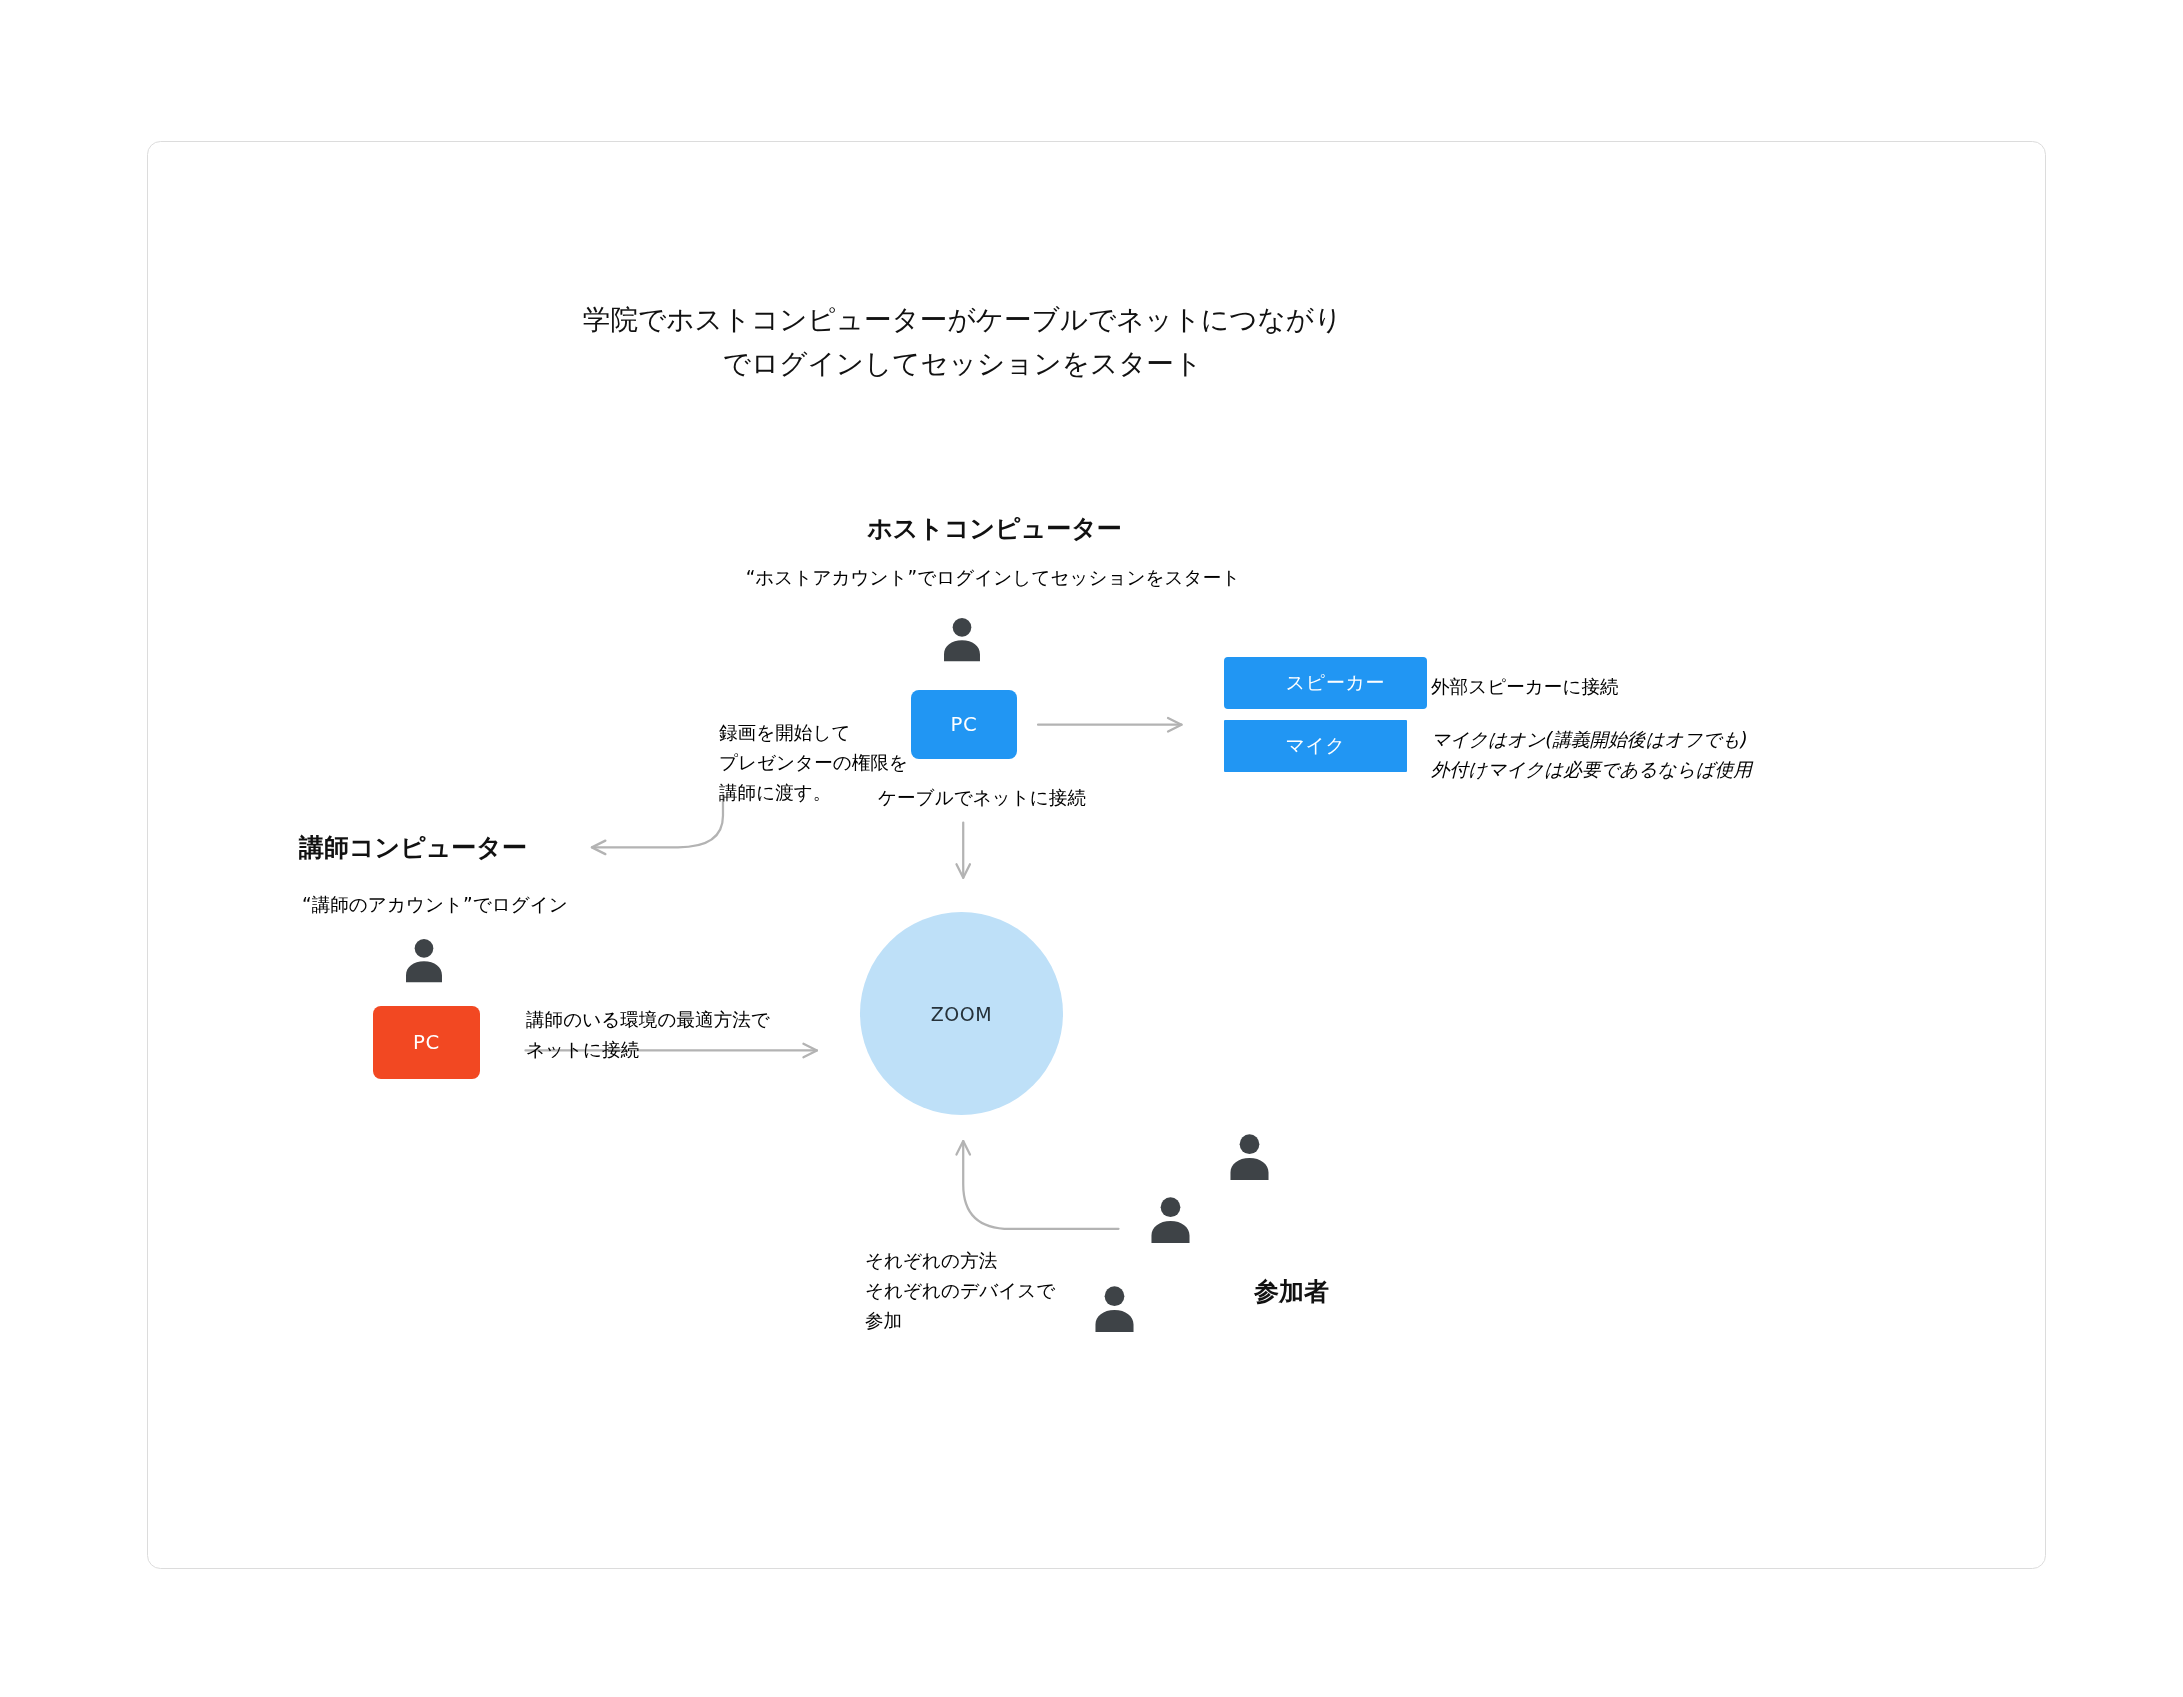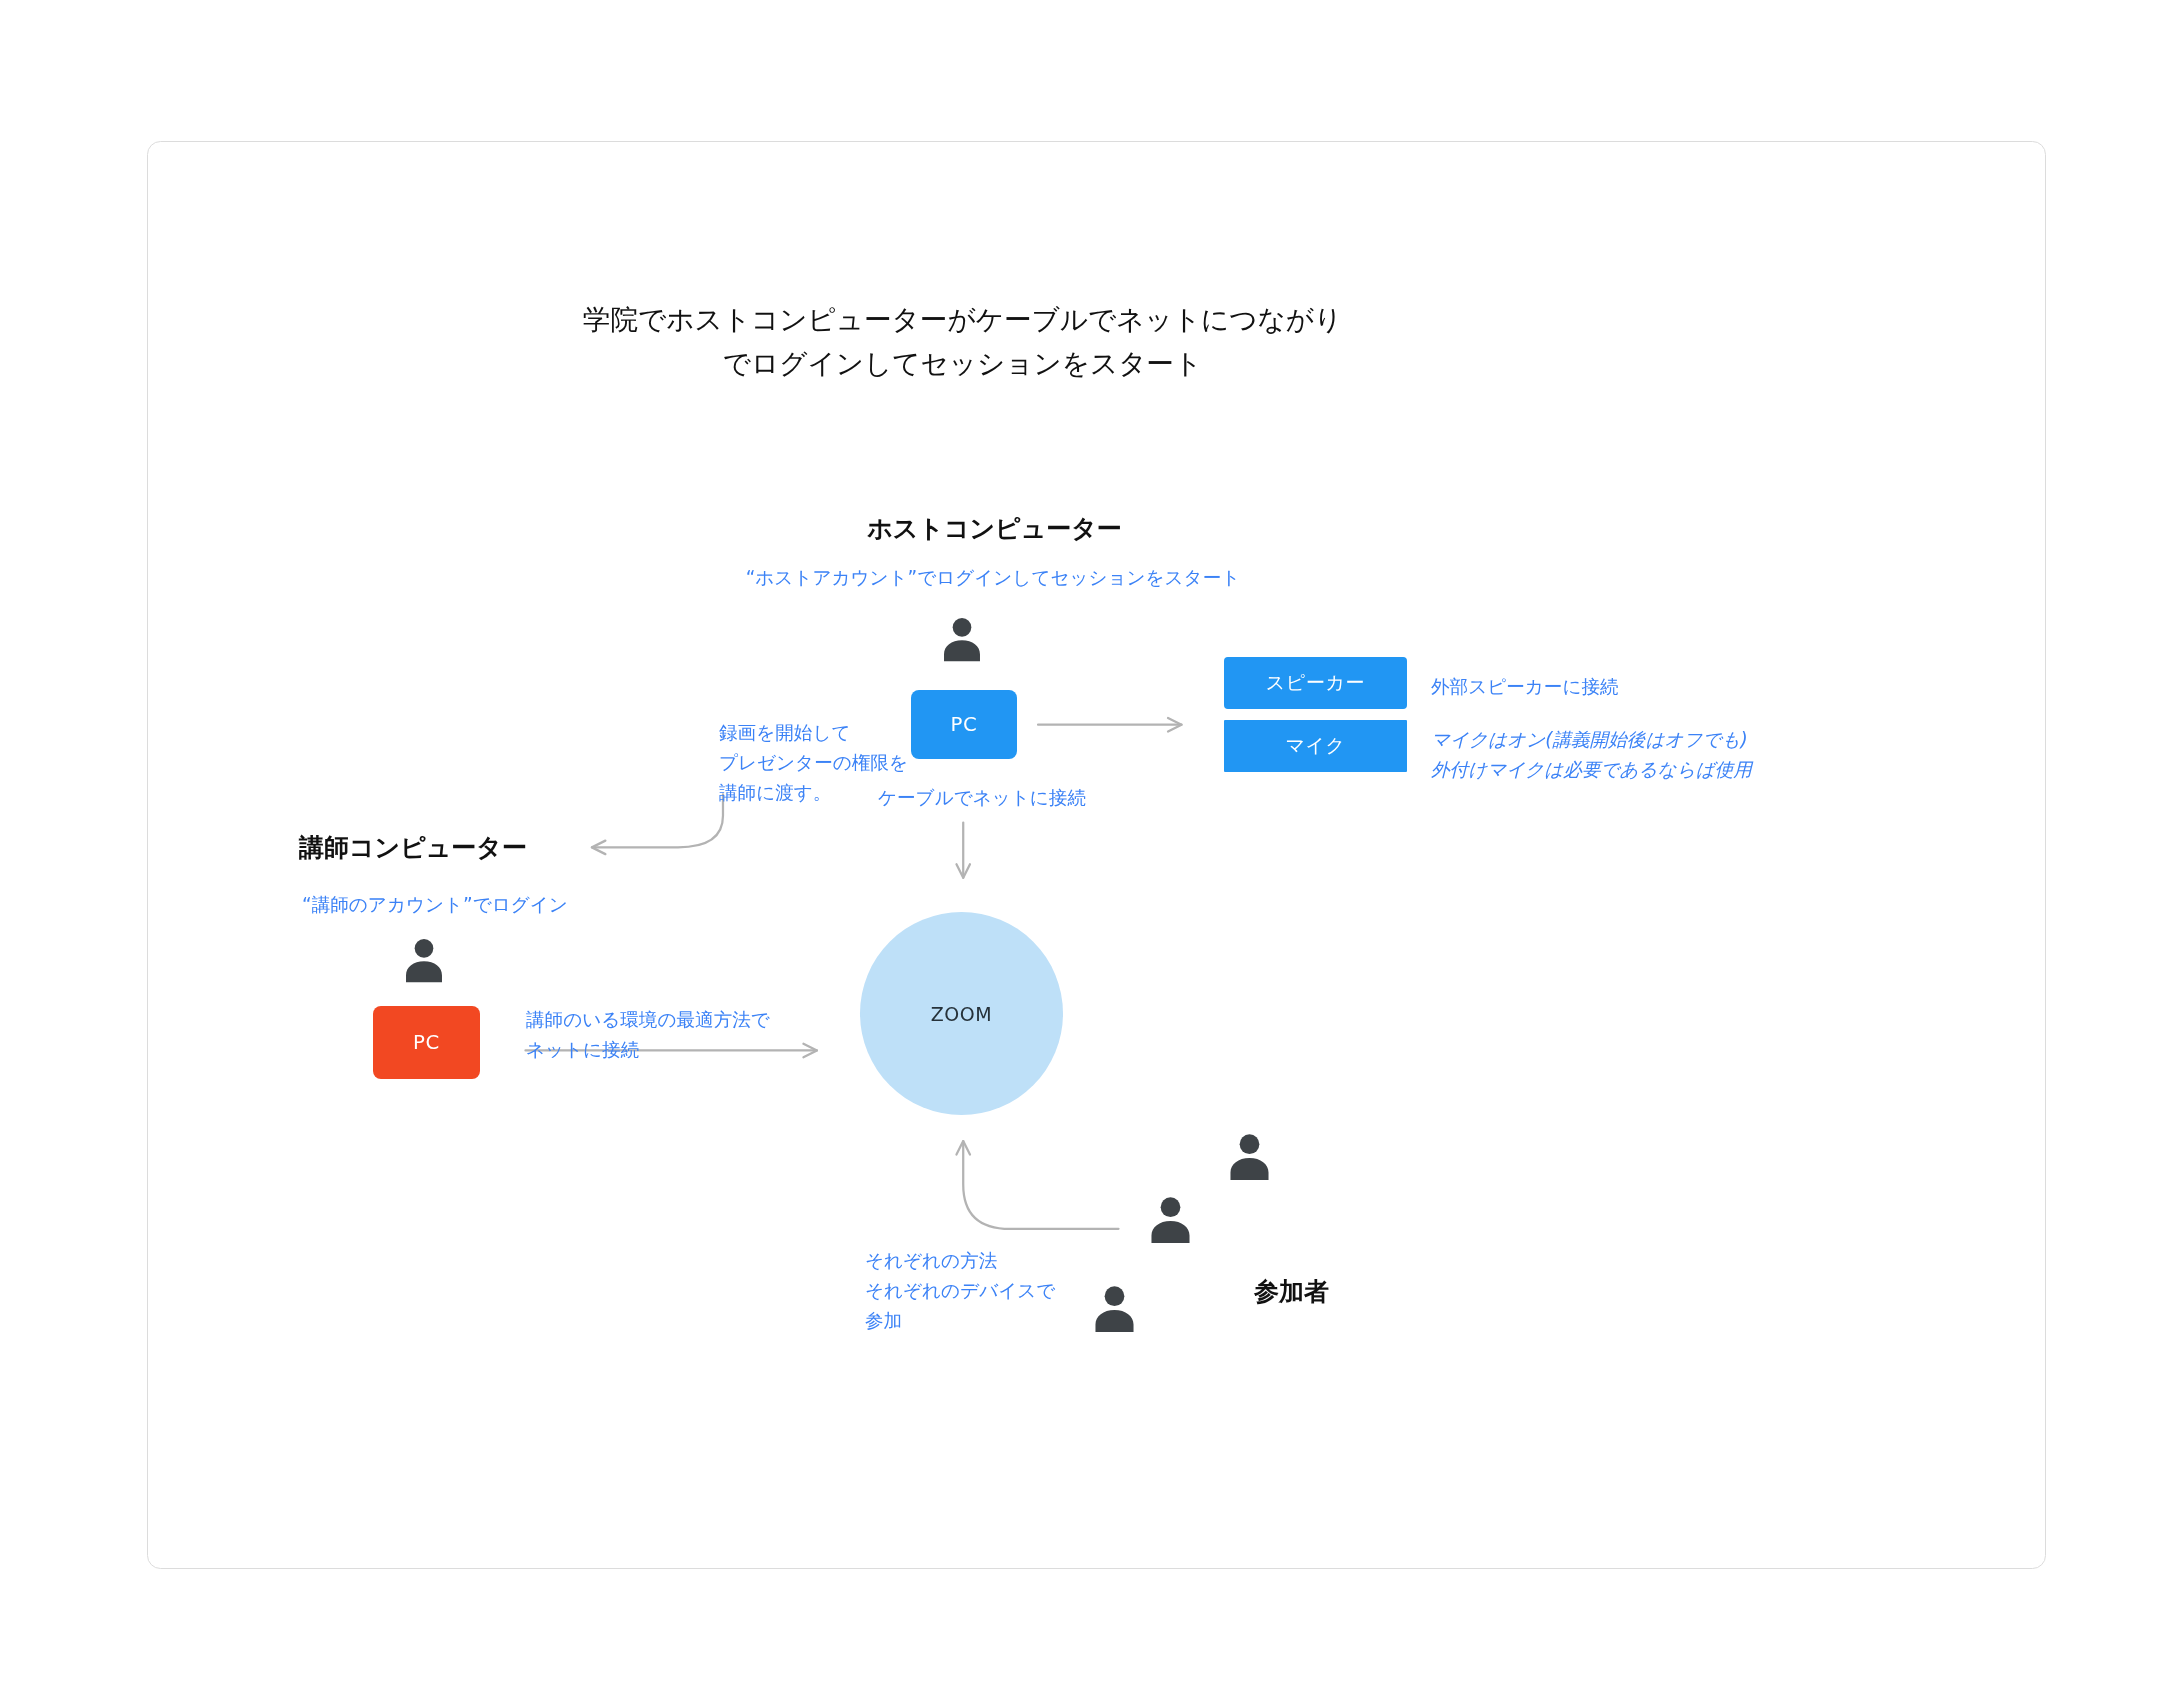--- a/index.html
+++ b/index.html
@@ -11,28 +11,28 @@
   .card{
     position:absolute;left:147px;top:141px;width:1897px;height:1426px;
     border:1.7px solid #dcdcdc;border-radius:13.5px;background:#ffffff;
   }
   .abs{position:absolute;}
   .title{
     left:445px;top:298px;width:1035px;text-align:center;
     font-size:27.6px;font-weight:400;line-height:44px;color:#111;
   }
   .sec-heading{font-size:25px;font-weight:700;color:#111;}
-  .body-text{font-size:18.6px;line-height:30px;color:#3b82f6;}
+  .body-text{font-size:18.6px;line-height:30px;color:#000000;}
   .centered{text-align:center;}
   .btn{
     position:absolute;display:flex;align-items:center;justify-content:center;
     color:#ffffff;font-size:19.7px;letter-spacing:0.6px;
   }
   .btn-pc-host{left:911px;top:690px;width:106px;height:69px;border-radius:7.9px;background:var(--blue,#2196F3);}
-  .btn-speaker{left:1224px;top:657px;width:183px;height:52px;border-radius:3.9px;background:var(--blue,#2196F3);font-size:19px;}
+  .btn-speaker{left:1224px;top:657px;width:183px;height:52px;border-radius:3.9px;background:var(--blue,#2196F3);font-size:19px;padding-left:20px;}
   .btn-mic{left:1224px;top:720px;width:183px;height:52px;border-radius:1px;background:var(--blue,#2196F3);font-size:19px;}
   .btn-pc-instructor{left:373px;top:1006px;width:107px;height:73px;border-radius:7.9px;background:var(--red,#F24822);}
   .zoom-circle{
     position:absolute;left:860px;top:912px;width:203px;height:203px;border-radius:50%;
     background:var(--light-blue,#BEE0F8);display:flex;align-items:center;justify-content:center;
     font-size:19px;color:#26323a;letter-spacing:0.6px;
   }
   .person{position:absolute;}
   .person svg{width:100%;height:100%;fill:var(--person,#3E4347);}
   .host-heading{left:788px;top:512px;width:413px;}

